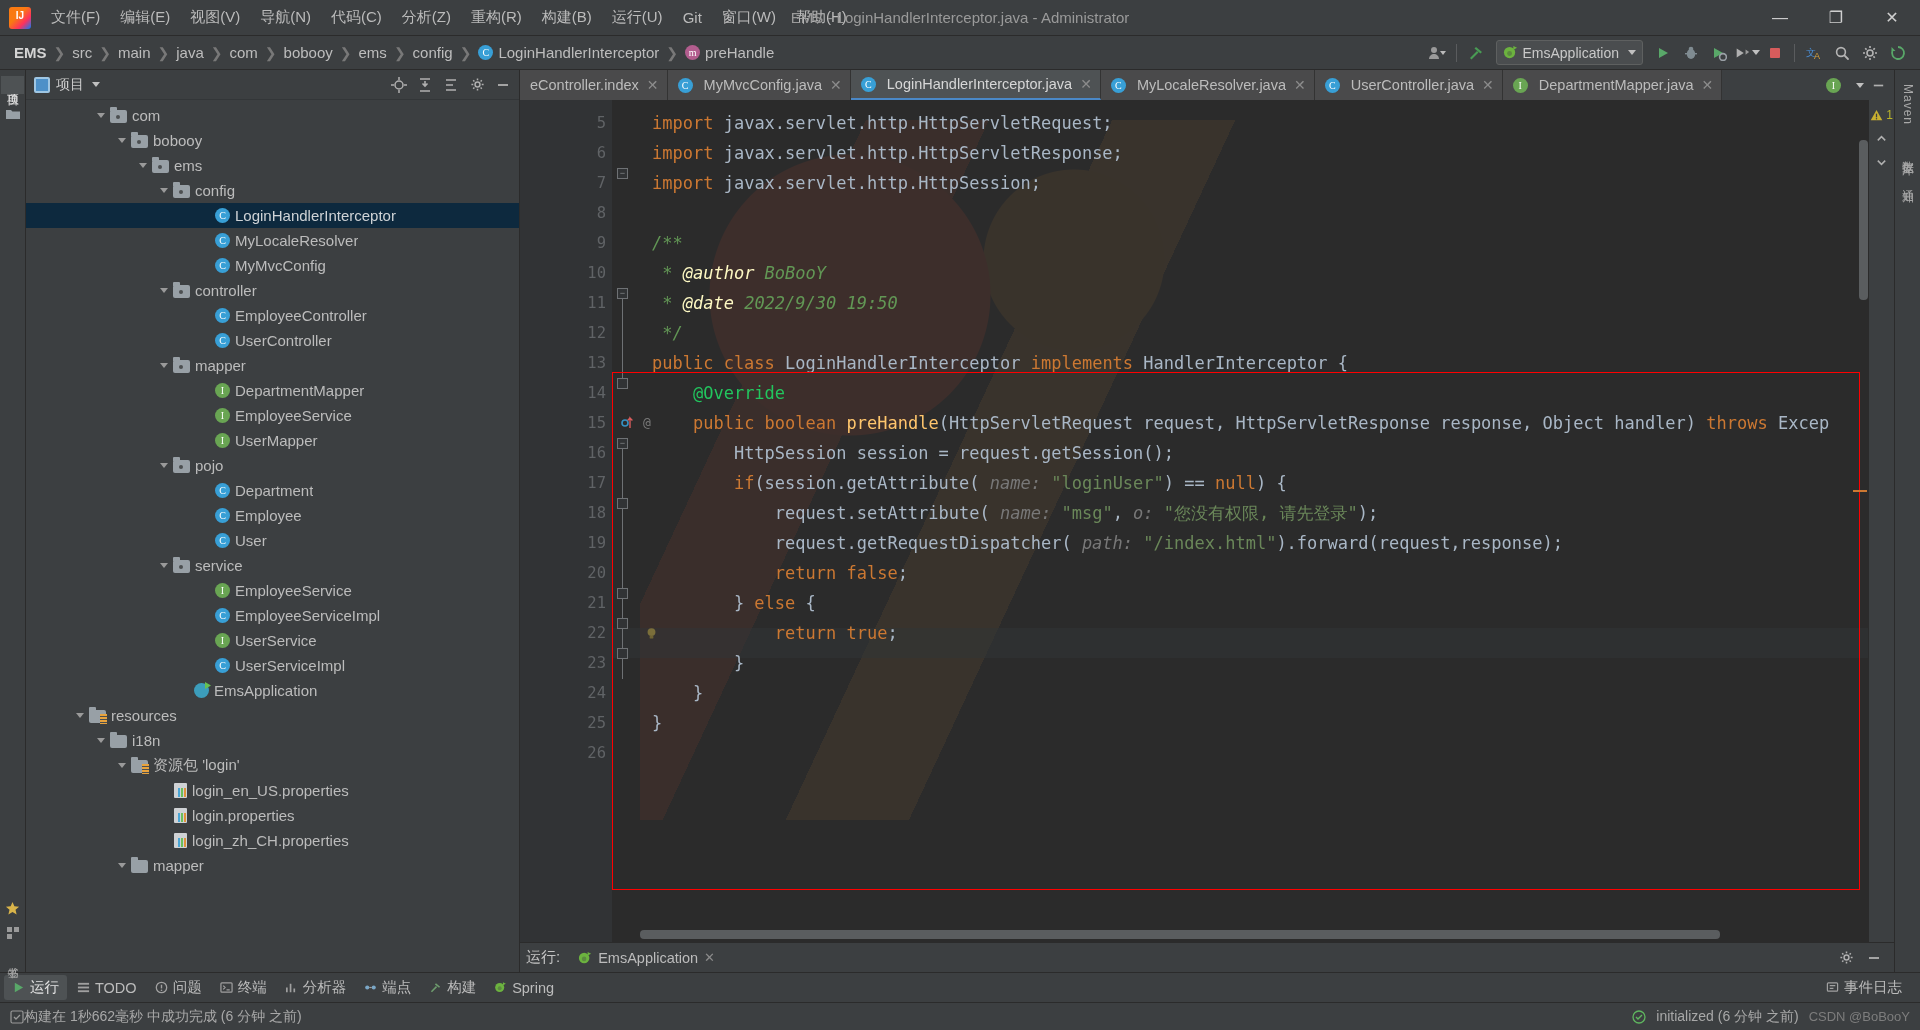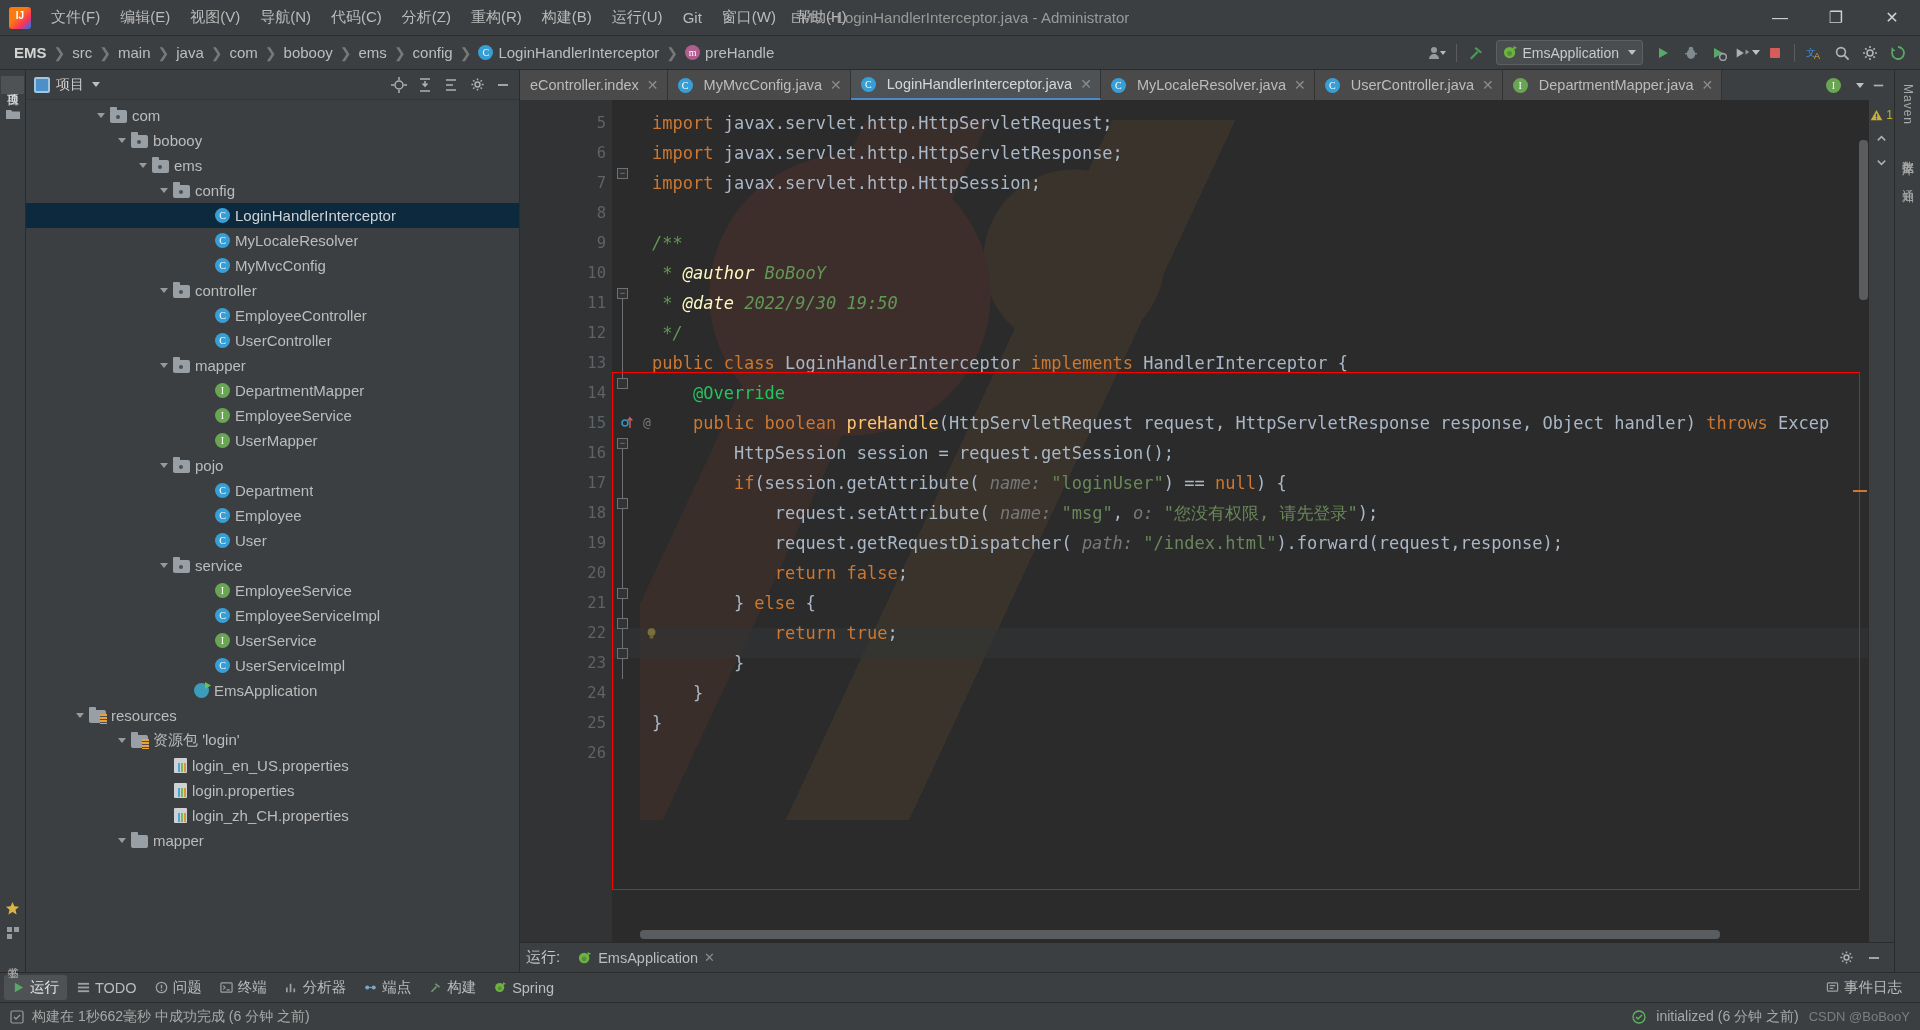--- a/index.html
+++ b/index.html
@@ -233,21 +233,21 @@
   .bw {
     display: flex; align-items: center; gap: 5px; padding: 3px 8px; color: #bcbcbc; font-size: 14.5px;
     border-radius: 3px; white-space: nowrap;
   }
   .bw.active { background: #4e5254; color: #e2e2e2; }
   .bottombar-right { margin-left:auto; display:flex; align-items:center; gap:8px; padding-right:10px;}
 
   
   .statusbar {
     height: 28px; background: #3c3f41; border-top: 1px solid #2b2b2b; display: flex; align-items: center;
-    flex: none; padding: 0 10px; color: #a8a8a8; font-size: 14px; gap: 8px;
+    flex: none; padding: 0 10px; color: #a8a8a8; font-size: 14px; 
   }
   .status-right { margin-left: auto; display: flex; align-items: center; gap: 10px; }
   .green-check { color: #5fb65f; font-size: 13px; }
 
   .mini-ico { display:inline-flex; align-items:center; justify-content:center; }
   svg { display:block; }
 </style>
 </head>
 <body>
 
@@ -618,20 +618,26 @@
             <span style="display:inline-block;width:153px;flex:none;"></span>
             <span class="chev"></span>
             <span class="ico spring"></span>
             <span class="tlabel">EmsApplication</span>
           </div>
           <div class="trow">
             <span style="display:inline-block;width:48px;flex:none;"></span>
             <span class="chev open"></span>
             <span class="ico folder-res"></span>
             <span class="tlabel">resources</span>
+          </div>
+          <div class="trow">
+            <span style="display:inline-block;width:69px;flex:none;"></span>
+            <span class="chev open"></span>
+            <span class="ico folder-plain"></span>
+            <span class="tlabel">i18n</span>
           </div>
           <div class="trow">
             <span style="display:inline-block;width:90px;flex:none;"></span>
             <span class="chev open"></span>
             <span class="ico folder-res"></span>
             <span class="tlabel">资源包 'login'</span>
           </div>
           <div class="trow">
             <span style="display:inline-block;width:132px;flex:none;"></span>
             <span class="chev"></span>

